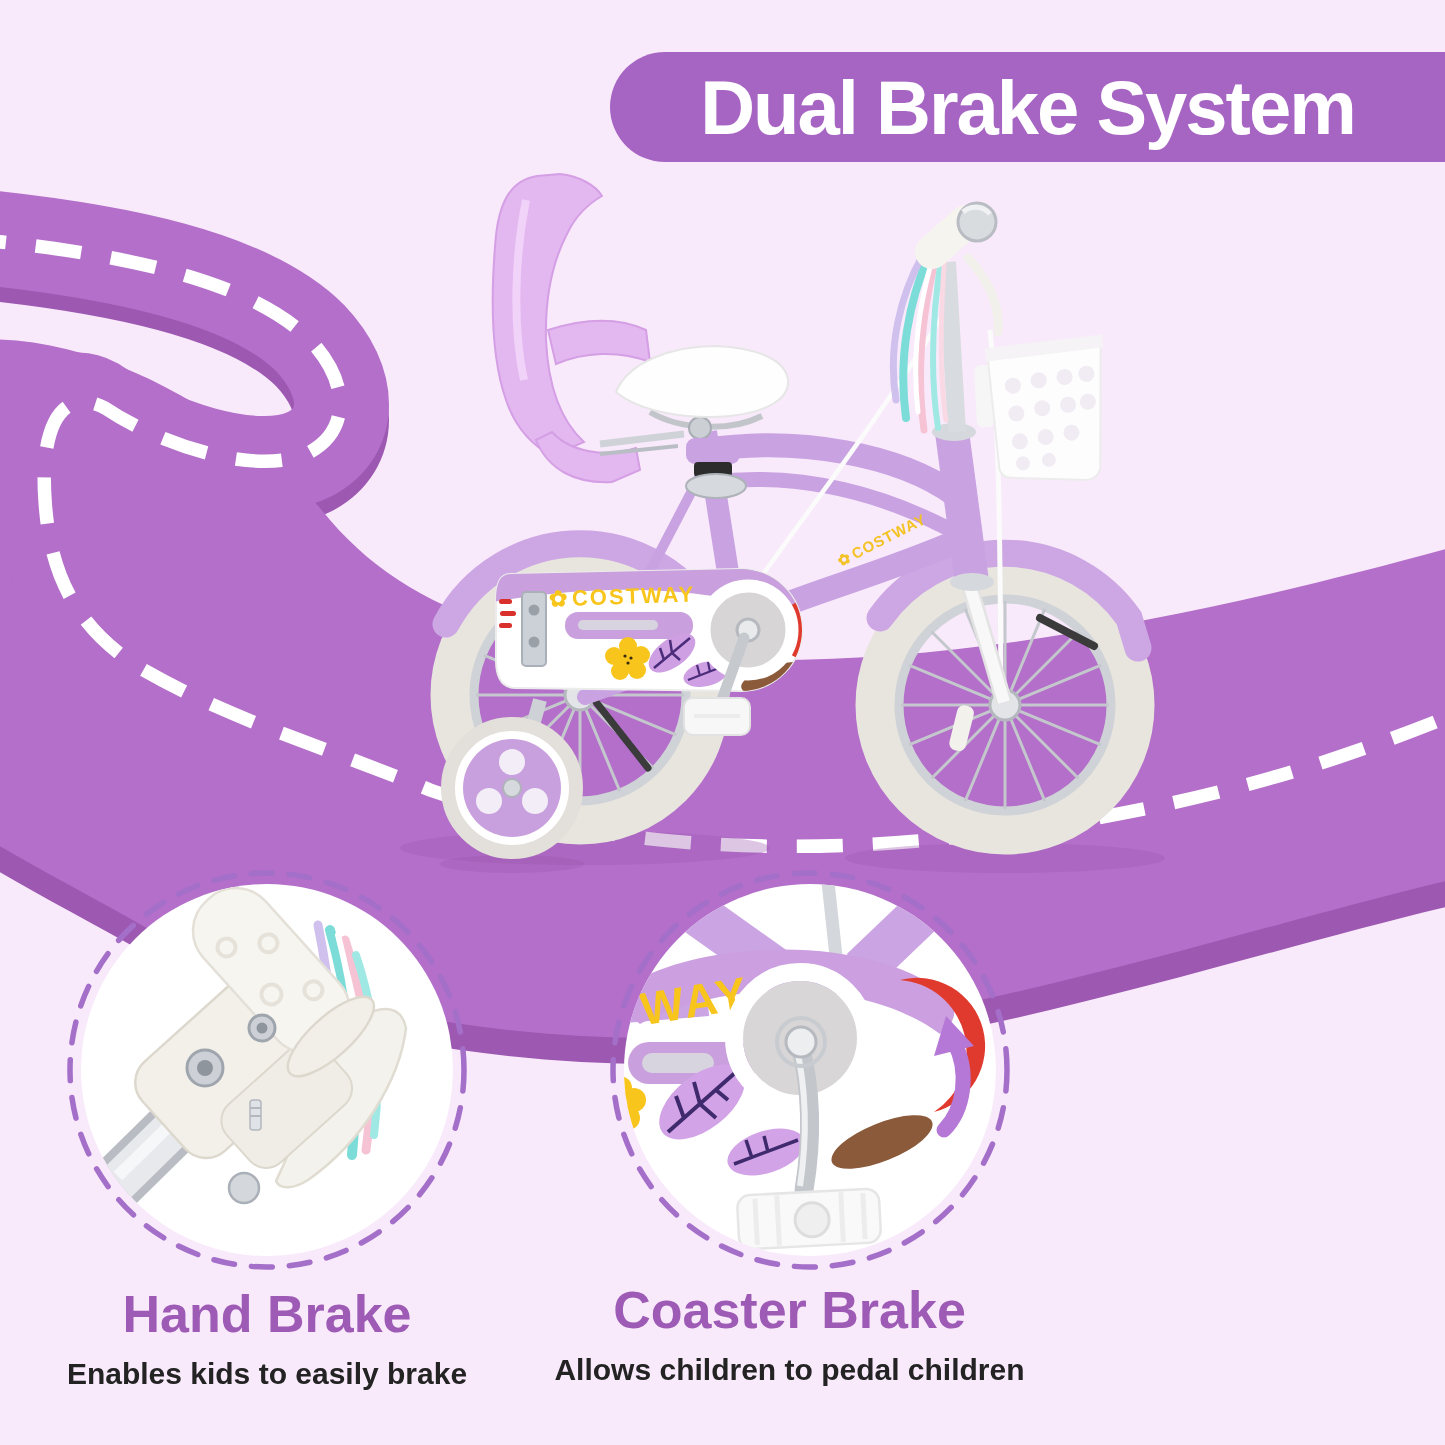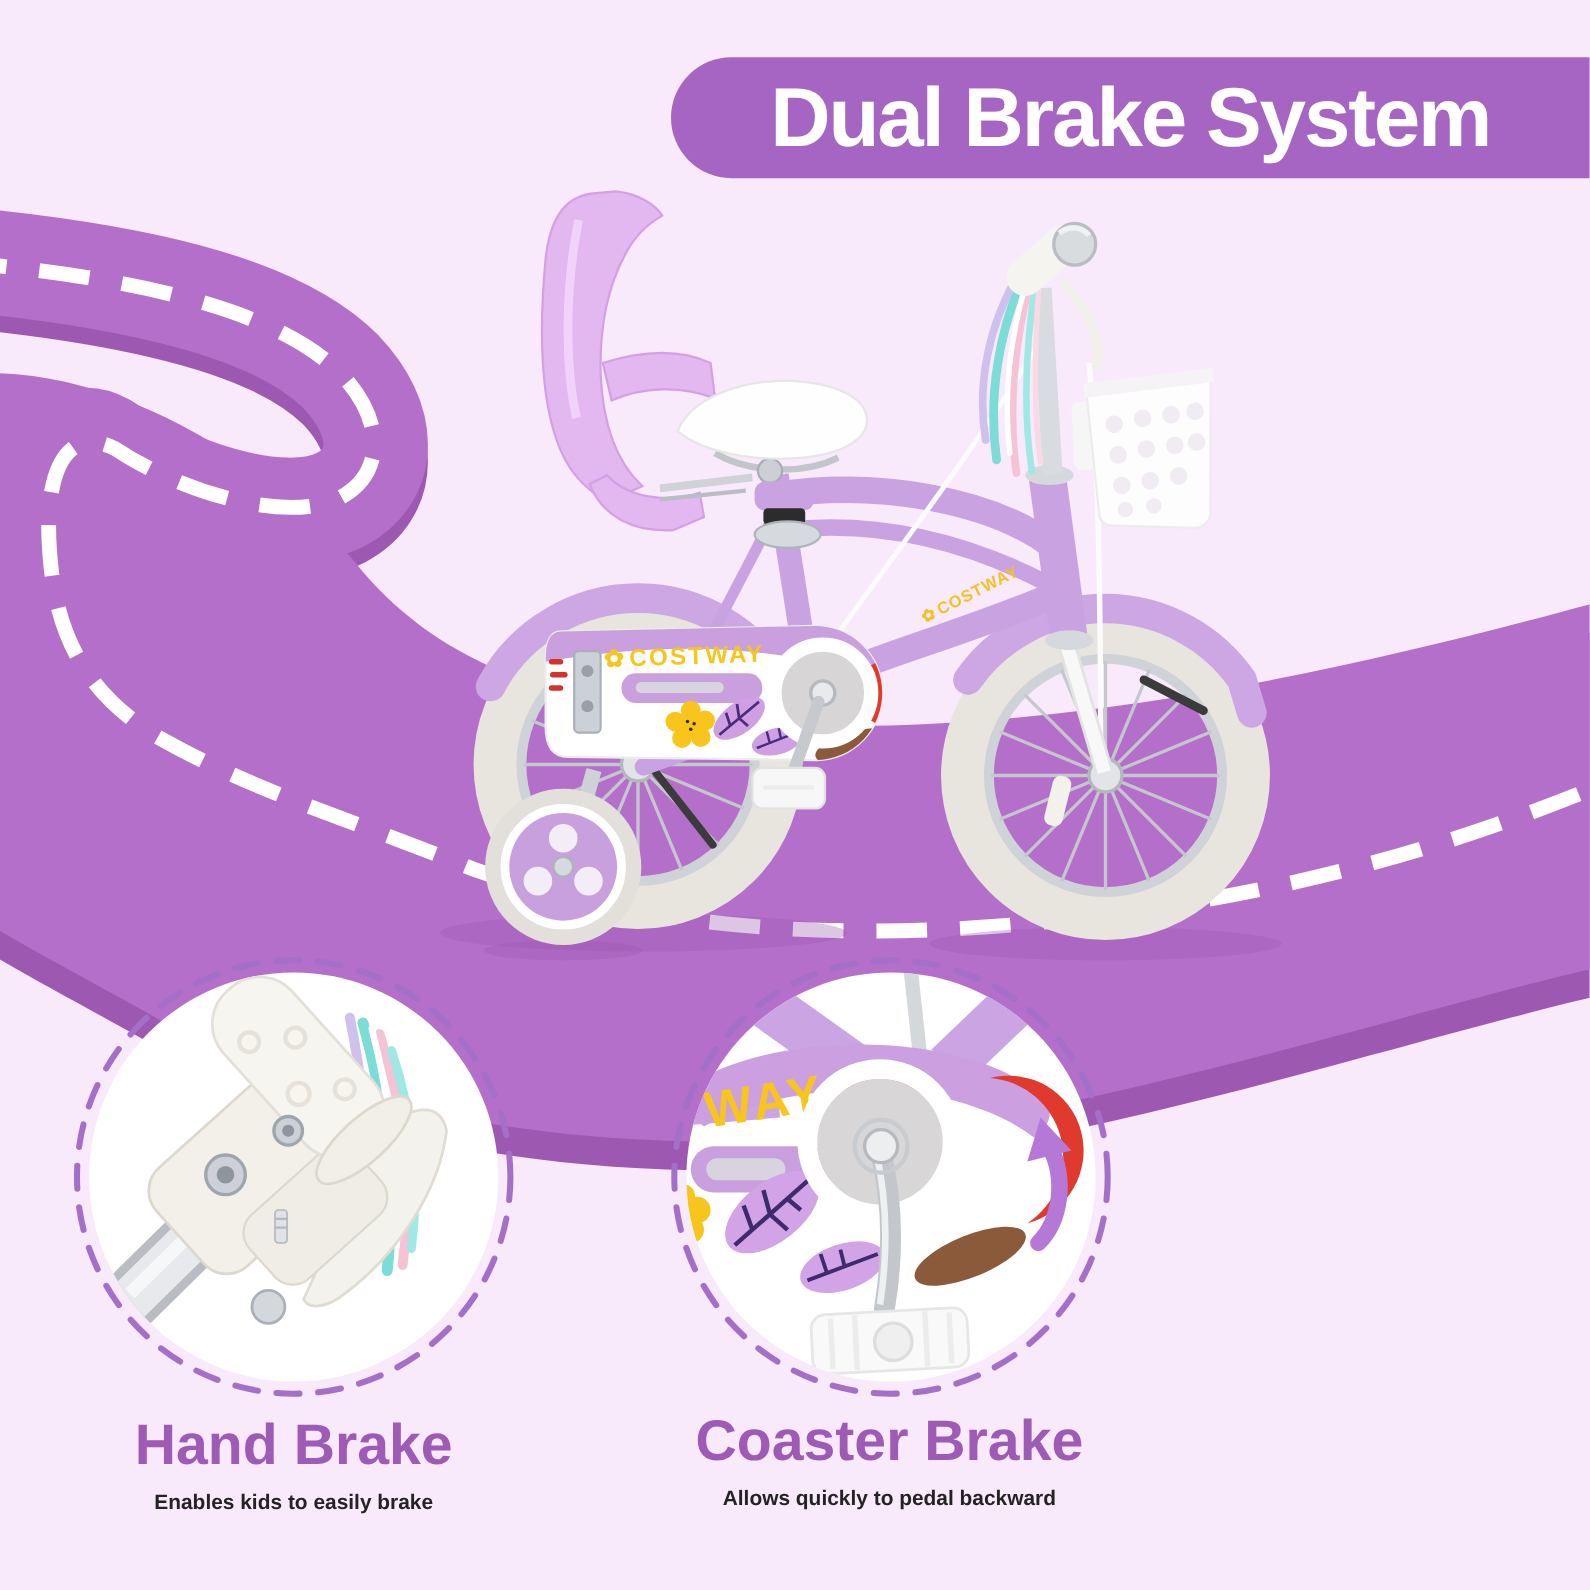--- a/index.html
+++ b/index.html
@@ -22,25 +22,25 @@
     font-size:76px;font-weight:bold;letter-spacing:-2px;white-space:nowrap;
   }
   .caption{position:absolute;text-align:center;}
   .caption h2{
     margin:0 0 12px 0;
     color:var(--heading-text,#9d5bb5);
     font-size:52px;font-weight:bold;letter-spacing:0;
   }
   .caption .desc{
     color:var(--body-text,#232323);
-    font-size:19px;font-weight:bold;line-height:1.18;
+    font-size:30px;font-weight:bold;line-height:1.18;
   }
   .caption .desc span{display:block;}
   .caption-1{left:12px;top:1284px;width:510px;}
-  .caption-2{left:551px;top:1280px;width:515px;}
+  .caption-2{left:532px;top:1280px;width:515px;}
 </style>
 </head>
 <body>
 
 <div class="stage">
 
 <svg class="bg-art" viewBox="0 0 1445 1445">
 
   <g>
     <path d="M -40,235 C 120,250 250,278 310,338 C 352,382 352,432 310,454 C 255,482 150,443 95,405 C 58,385 42,430 46,505 C 50,575 80,628 135,662" fill="none" stroke="#9d58b2" stroke-width="95" stroke-linecap="round" transform="translate(0,15)"></path>
@@ -350,17 +350,17 @@
   <div class="caption caption-1">
     <h2>Hand Brake</h2>
     <div class="desc">
       <span>Enables kids to easily brake</span>
     </div>
   </div>
 
   <div class="caption caption-2">
     <h2>Coaster Brake</h2>
     <div class="desc">
-      <span>Allows quickly to pedal backward</span>
+      <span>Allows children to pedal children</span>
     </div>
   </div>
 
 </div>
 
 </body></html>

